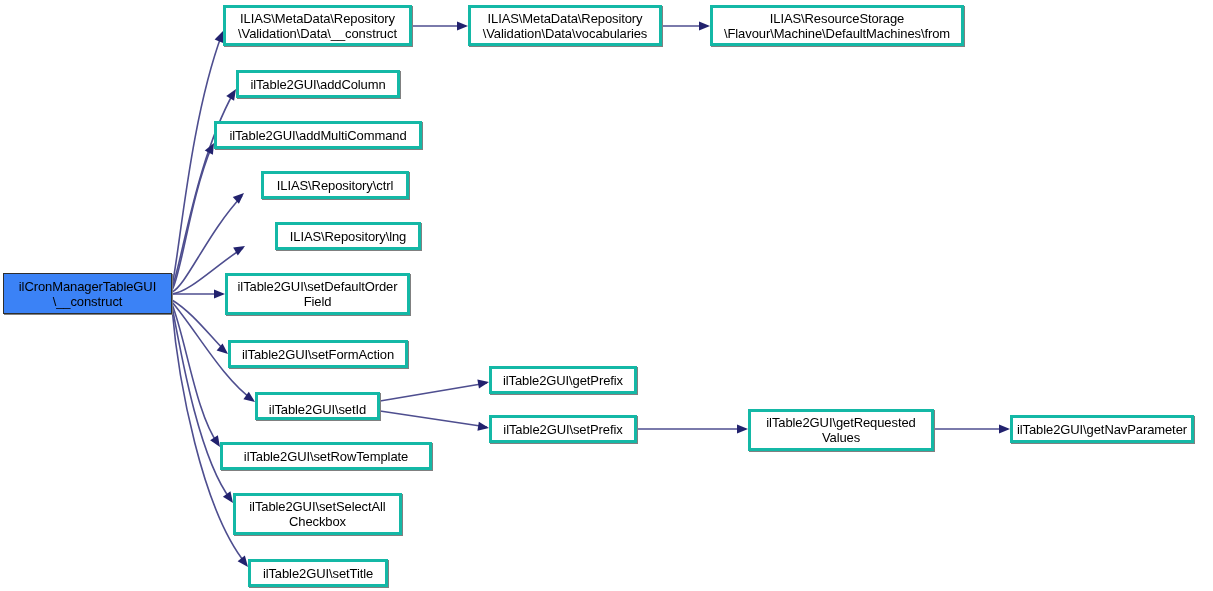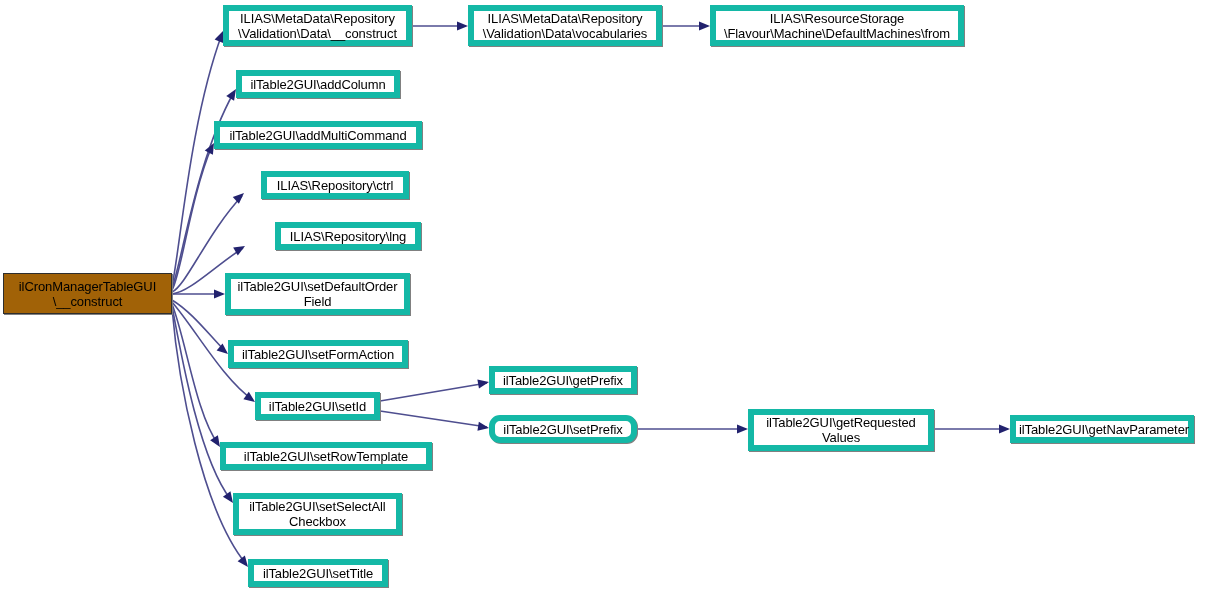--- a/index.html
+++ b/index.html
@@ -30,38 +30,38 @@
     stroke: #4e4e8f;
     stroke-width: 1.6;
   }
   .edge-arrow {
     fill: #22226e;
     stroke: none;
   }
   .node-box {
     position: absolute;
     box-sizing: border-box;
-    border: 6px solid #14b8a6;
+    border: 3px solid #14b8a6;
     background: #ffffff;
     color: #000000;
     font-family: "Liberation Sans", sans-serif;
     font-size: 13px;
     line-height: 15px;
     display: flex;
     align-items: center;
     justify-content: center;
     text-align: center;
     letter-spacing: -0.1px;
     box-shadow: 1px 1px 0 0 #808080;
     white-space: pre-line;
     padding: 0 3px;
     user-select: none;
   }
   .node-box.root {
-    background: #a16207;
+    background: #3b82f6;
     border: 1px solid #2e2e2e;
   }
   .node-label {
     display: block;
     width: 100%;
   }
 </style>
 </head>
 <body>
 
@@ -117,18 +117,18 @@
       <div class="node-box" style="left: 245px; top: 222px; width: 146px; height: 28px; margin-left: 30px;"><span class="node-label">ILIAS\Repository\lng</span></div>
       <div class="node-box" style="left: 225px; top: 273px; width: 185px; height: 42px;"><span class="node-label">ilTable2GUI\setDefaultOrder
 Field</span></div>
       <div class="node-box" style="left: 228px; top: 340px; width: 180px; height: 28px;"><span class="node-label">ilTable2GUI\setFormAction</span></div>
       <div class="node-box" style="left: 255px; top: 392px; width: 125px; height: 28px; align-items: flex-end;"><span class="node-label">ilTable2GUI\setId</span></div>
       <div class="node-box" style="left: 220px; top: 442px; width: 212px; height: 28px;"><span class="node-label">ilTable2GUI\setRowTemplate</span></div>
       <div class="node-box" style="left: 233px; top: 493px; width: 169px; height: 42px;"><span class="node-label">ilTable2GUI\setSelectAll
 Checkbox</span></div>
       <div class="node-box" style="left: 248px; top: 559px; width: 140px; height: 28px;"><span class="node-label">ilTable2GUI\setTitle</span></div>
       <div class="node-box" style="left: 489px; top: 366px; width: 148px; height: 28px;"><span class="node-label">ilTable2GUI\getPrefix</span></div>
-      <div class="node-box" style="left: 489px; top: 415px; width: 148px; height: 28px; border-radius: 11px;"><span class="node-label">ilTable2GUI\setPrefix</span></div>
+      <div class="node-box" style="left: 489px; top: 415px; width: 148px; height: 28px;"><span class="node-label">ilTable2GUI\setPrefix</span></div>
       <div class="node-box" style="left: 748px; top: 409px; width: 186px; height: 42px;"><span class="node-label">ilTable2GUI\getRequested
 Values</span></div>
       <div class="node-box" style="left: 1010px; top: 415px; width: 184px; height: 28px;"><span class="node-label">ilTable2GUI\getNavParameter</span></div>
     </div>
 </div>
 
 </body></html>

